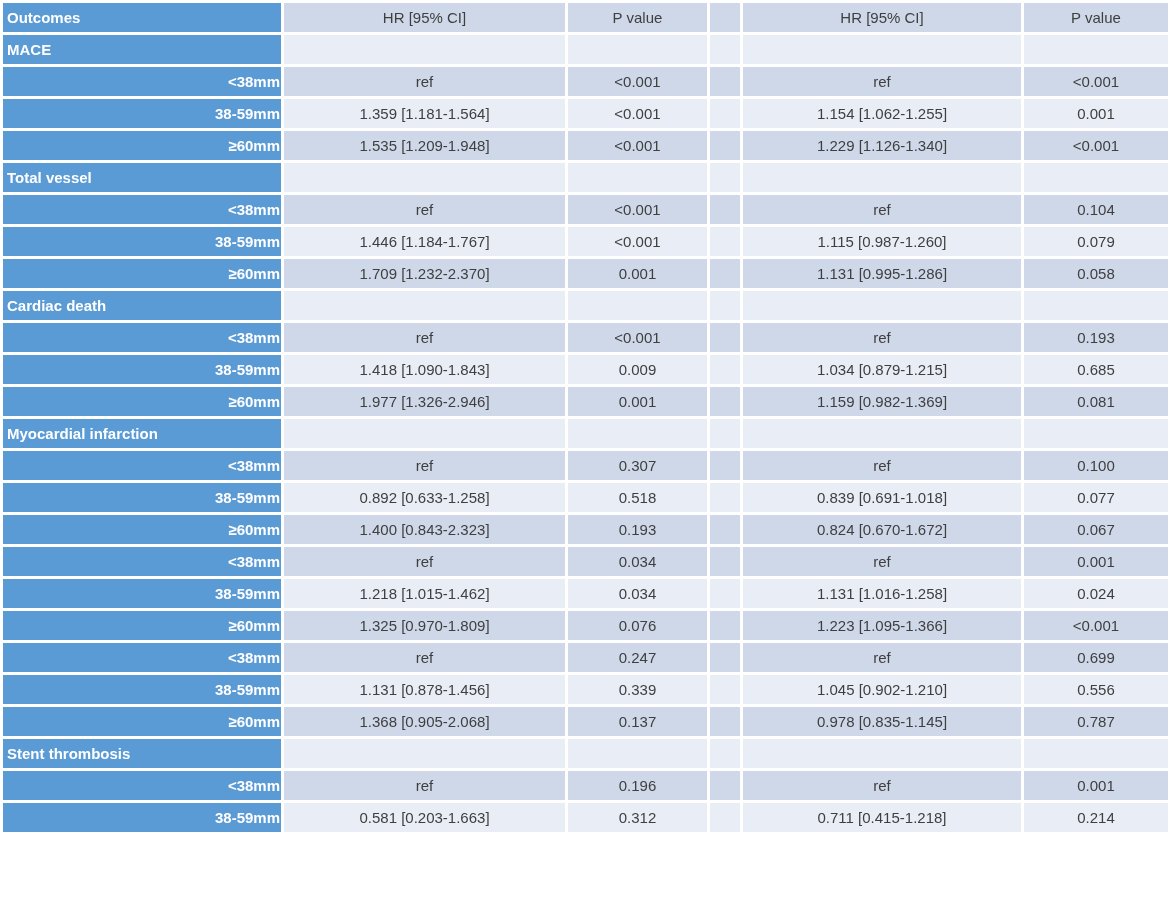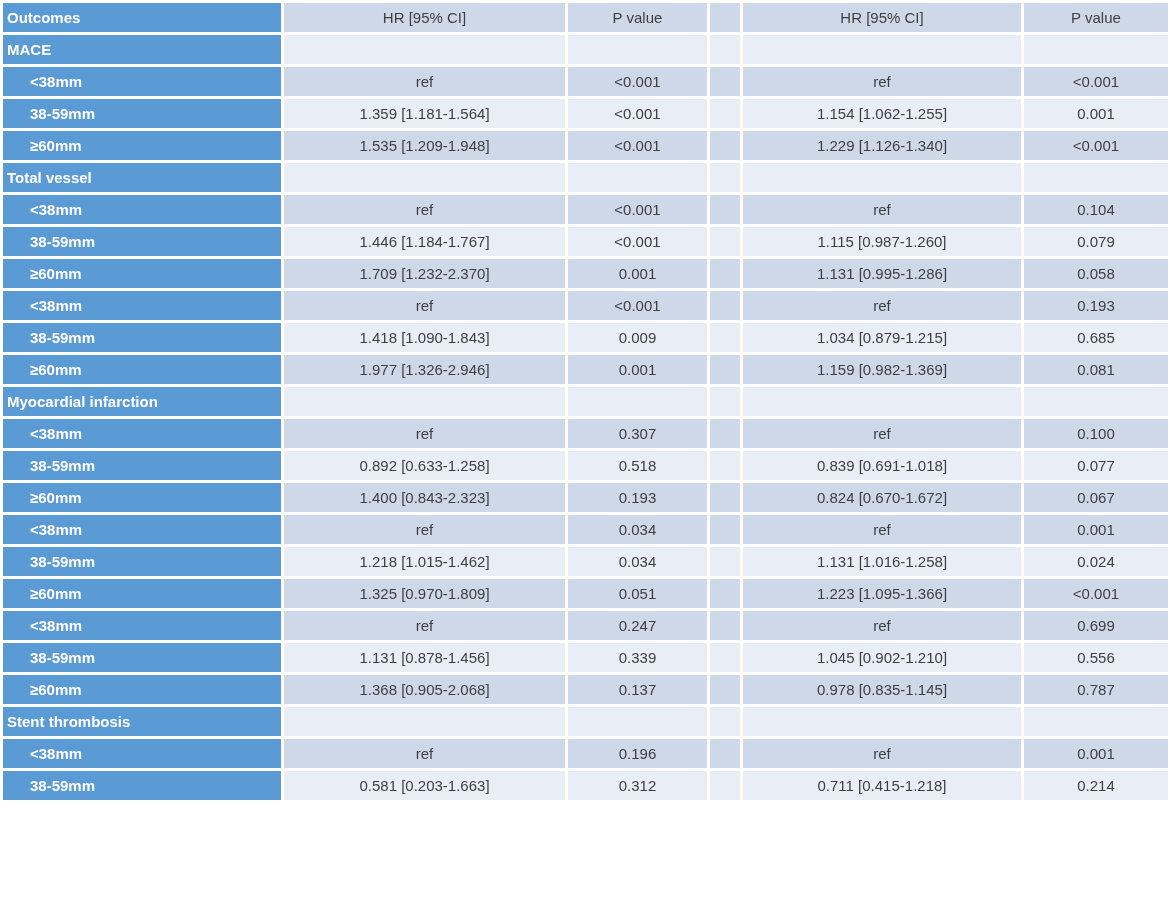--- a/index.html
+++ b/index.html
@@ -32,21 +32,21 @@
     font-weight: bold;
   }
   td.band {
     color: #3F3F3F;
     text-align: center;
   }
   tr.dark td.band  { background: #CED8E9; }
   tr.light td.band { background: #E9EDF5; }
   td.center { text-align: center; }
   td.label-section { padding-left: 4px; }
-  td.label-sub     { padding-left: 27px; }
+  td.label-sub     { padding-left: 27px; text-align: right; }
 </style>
 </head>
 <body>
 
 <table class="iptw">
   <colgroup>
     <col style="width:278px">
     <col style="width:281px">
     <col style="width:139px">
     <col style="width:30px">
@@ -119,20 +119,28 @@
     <td class="band">0.079</td>
   </tr>
       <tr class="dark">
     <td class="blue label-sub">≥60mm</td>
     <td class="band">1.709 [1.232-2.370]</td>
     <td class="band">0.001</td>
     <td class="band"></td>
     <td class="band">1.131 [0.995-1.286]</td>
     <td class="band">0.058</td>
   </tr>
+      <tr class="light">
+    <td class="blue label-section">Cardiac death</td>
+    <td class="band"></td>
+    <td class="band"></td>
+    <td class="band"></td>
+    <td class="band"></td>
+    <td class="band"></td>
+  </tr>
       <tr class="dark">
     <td class="blue label-sub">&lt;38mm</td>
     <td class="band">ref</td>
     <td class="band">&lt;0.001</td>
     <td class="band"></td>
     <td class="band">ref</td>
     <td class="band">0.193</td>
   </tr>
       <tr class="light">
     <td class="blue label-sub">38-59mm</td>
@@ -194,21 +202,21 @@
     <td class="blue label-sub">38-59mm</td>
     <td class="band">1.218 [1.015-1.462]</td>
     <td class="band">0.034</td>
     <td class="band"></td>
     <td class="band">1.131 [1.016-1.258]</td>
     <td class="band">0.024</td>
   </tr>
       <tr class="dark">
     <td class="blue label-sub">≥60mm</td>
     <td class="band">1.325 [0.970-1.809]</td>
-    <td class="band">0.051</td>
+    <td class="band">0.076</td>
     <td class="band"></td>
     <td class="band">1.223 [1.095-1.366]</td>
     <td class="band">&lt;0.001</td>
   </tr>
       <tr class="dark">
     <td class="blue label-sub">&lt;38mm</td>
     <td class="band">ref</td>
     <td class="band">0.247</td>
     <td class="band"></td>
     <td class="band">ref</td>

